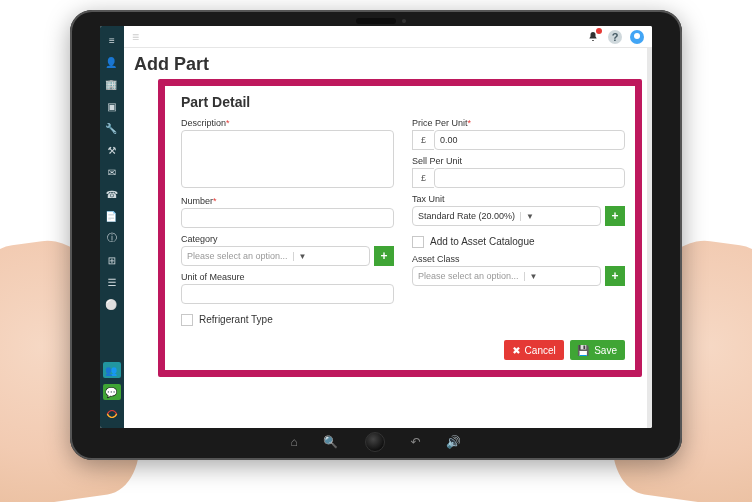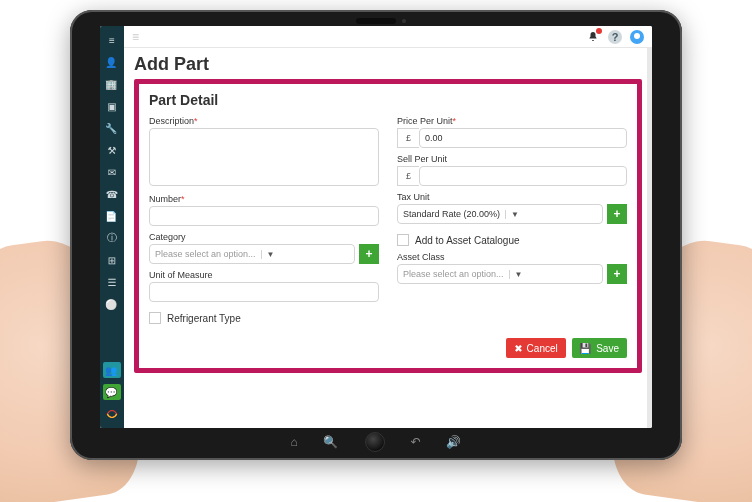--- a/index.html
+++ b/index.html
@@ -121,23 +121,24 @@
     flex: 1;
     padding: 6px 10px 10px 10px;
     overflow: auto;
     font-size: 10px;
     color: #333;
   }
   .page-title {
     font-size: 18px; font-weight: 700; margin-bottom: 4px;
   }
   .card {
-    border: 5px solid #be185d;
+    border: 7px solid #be185d;
     border-radius: 2px;
-    padding: 8px 10px 10px 10px;
+    padding: 8px 10px 10px 16px;
+    margin-left: 24px;
   }
   .card-title { font-size: 14px; font-weight: 700; margin-bottom: 8px; }
   .columns { display: flex; gap: 18px; }
   .col { flex: 1; display: flex; flex-direction: column; gap: 6px; }
   .field label { display: block; font-size: 9px; color: #333; margin-bottom: 2px; }
   .req { color: #e53935; }
   .input, .select, .textarea {
     width: 100%;
     border: 1px solid #d4d4d4;
     background: #fff;
@@ -160,21 +161,21 @@
     display: flex; align-items: center; justify-content: center;
     margin-left: 4px; font-size: 12px; font-weight: bold; cursor: pointer;
   }
   .currency-row { display: flex; }
   .currency-prefix {
     width: 22px; height: 20px; border: 1px solid #d4d4d4; border-right: none;
     display: flex; align-items: center; justify-content: center; font-size: 9px; color: #555;
     background: #fff;
   }
   .currency-row .input { flex: 1; }
-  .checkbox-row { display: flex; align-items: center; gap: 6px; margin-top: 4px; }
+  .checkbox-row { display: flex; align-items: flex-start; gap: 6px; margin-top: 4px; }
   .checkbox {
     width: 12px; height: 12px; border: 1px solid #c8c8c8; background: #fff; cursor: pointer;
   }
   .actions {
     display: flex; justify-content: flex-end; gap: 6px; margin-top: 14px;
   }
   .btn {
     height: 20px; padding: 0 8px; border-radius: 2px; color: #fff;
     display: flex; align-items: center; gap: 4px; font-size: 10px; cursor: pointer;
   }

